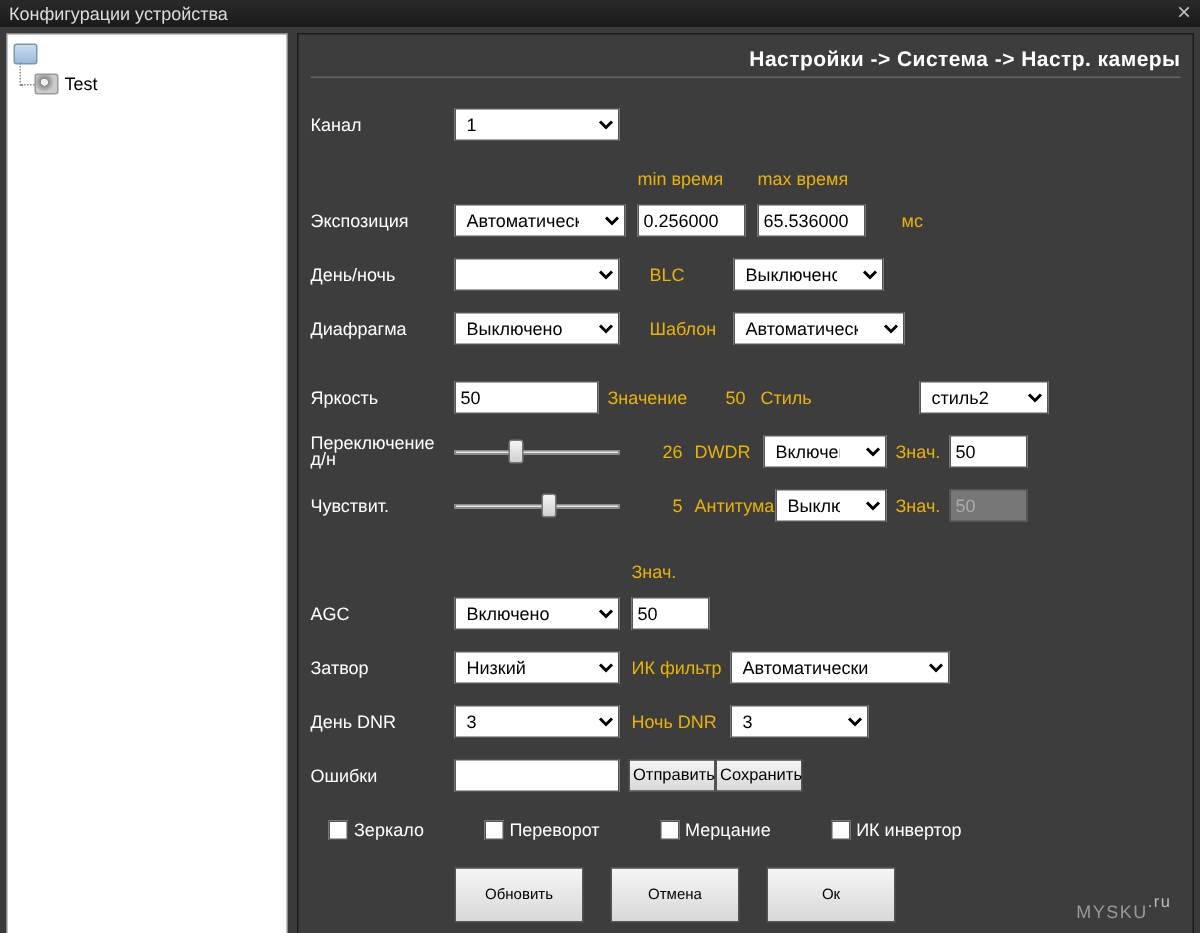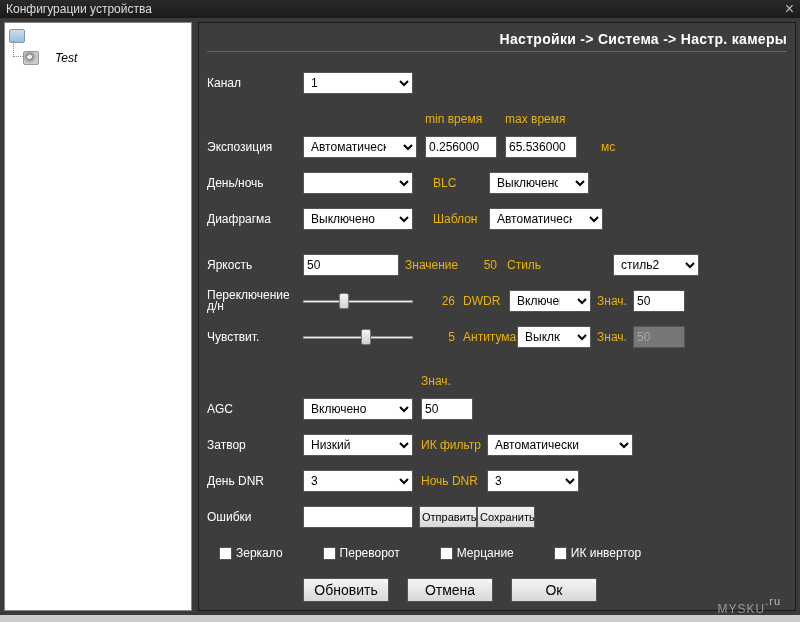--- a/index.html
+++ b/index.html
@@ -6,21 +6,21 @@
 body { background: #ccc; width: 800px; height: 622px; overflow: hidden; position: relative; }
 
 .window { width: 800px; height: 607px; background: #3a3a3a; display: flex; flex-direction: column; }
 .titlebar { height: 22px; background: linear-gradient(#2a2a2a,#1a1a1a); color: #ddd; display: flex; align-items: center; padding: 0 6px; justify-content: space-between; font-size: 12px; }
 .titlebar .close { color: #bbb; font-size: 16px; cursor: pointer; }
 
 .body { flex: 1; display: flex; background: #3a3a3a; padding: 4px; gap: 6px; }
 
 .sidebar { width: 188px; background: #fff; border: 1px solid #888; padding: 4px; }
 .tree-root { display: flex; align-items: center; gap: 4px; height: 18px; }
-.tree-item { display: flex; align-items: flex-end; gap: 16px; height: 18px; padding-left: 14px; position: relative; margin-top: 2px; font-style: italic; }
+.tree-item { display: flex; align-items: center; gap: 4px; height: 18px; padding-left: 14px; position: relative; margin-top: 2px; }
 .tree-item::before { content: ""; position: absolute; left: 4px; top: -6px; width: 1px; height: 16px; border-left: 1px dotted #888; }
 .tree-item::after { content: ""; position: absolute; left: 4px; top: 9px; width: 10px; height: 1px; border-top: 1px dotted #888; }
 .ico { width: 16px; height: 14px; display: inline-block; }
 .ico-root { background: linear-gradient(#cde,#9bd); border: 1px solid #79a; border-radius: 2px; }
 .ico-cam { background: radial-gradient(circle at 40% 40%, #eee 20%, #888 22%, #ccc 60%); border: 1px solid #999; border-radius: 2px; }
 
 .main { flex: 1; background: #3d3d3d; border: 1px solid #1a1a1a; padding: 6px 8px 8px 8px; color: #fff; position: relative; }
 .breadcrumb { font-weight: bold; font-size: 14px; padding: 2px 0 4px 0; border-bottom: 1px solid #666; margin-bottom: 18px; letter-spacing: .3px; text-align: right; }
 
 .form { position: relative; }
@@ -32,21 +32,21 @@
 select { padding-right: 14px; }
 input.disabled { background: #777; color: #aaa; }
 
 .slider { width: 110px; height: 22px; position: relative; display: inline-flex; align-items: center; }
 .slider .track { height: 3px; background: #e8e8e8; border: 1px solid #888; width: 100%; }
 .slider .thumb { position: absolute; top: 3px; width: 10px; height: 16px; background: linear-gradient(#f5f5f5,#d0d0d0); border: 1px solid #777; border-radius: 2px; }
 
 .chk { width: 13px; height: 13px; background: #fff; border: 1px solid #555; display: inline-block; margin-right: 4px; vertical-align: middle; }
 
 .btnrow { display: flex; gap: 18px; margin-top: 12px; margin-left: 96px; }
-button.btn { width: 86px; height: 24px; background: linear-gradient(#f5f5f5,#d8d8d8); border: 1px solid #555; font-size: 14px; cursor: pointer; }
+button.btn { width: 86px; height: 37px; background: linear-gradient(#f5f5f5,#d8d8d8); border: 1px solid #555; font-size: 10px; cursor: pointer; }
 button.sm { width: 58px; height: 22px; background: linear-gradient(#f5f5f5,#d8d8d8); border: 1px solid #555; font-size: 11px; cursor: pointer; padding: 0 2px; }
 
 .watermark { position: absolute; right: 19px; bottom: 4px; color: #999; font-size: 20px; font-family: Arial; letter-spacing: 1px; }
 .watermark .dom { font-size: 11px; color: #bbb; vertical-align: super; }
 </style>
 </head>
 <body>
 
 <div class="window">
   <div class="titlebar">

